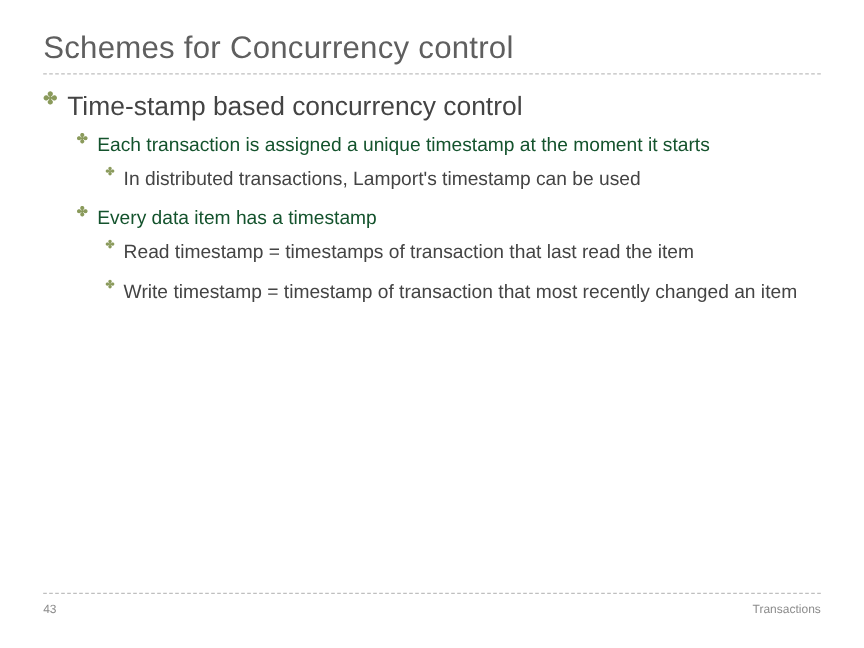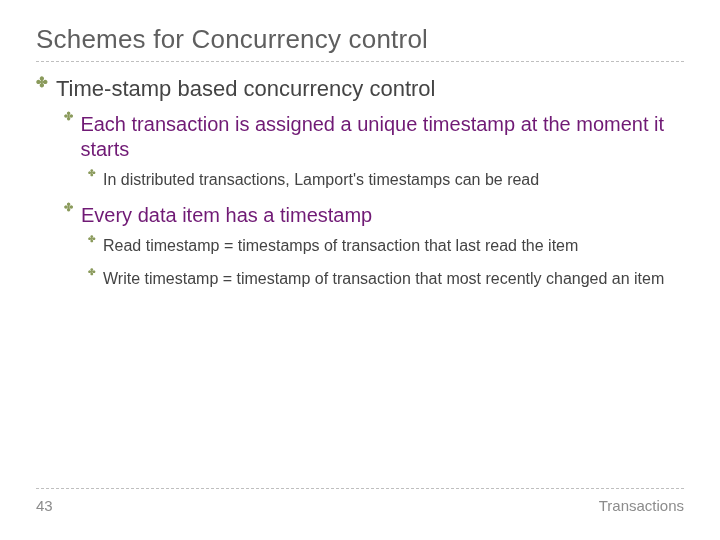--- a/index.html
+++ b/index.html
@@ -5,24 +5,24 @@
   html,body{margin:0;padding:0;width:720px;height:540px;background:#fff;font-family:Arial,Helvetica,sans-serif;color:#3f3f3f}
   .slide{box-sizing:border-box;width:720px;height:540px;padding:24px 36px 0 36px;position:relative}
   .title-wrap{border-bottom:1px dashed #bfbfbf;padding-bottom:6px;margin-bottom:14px}
   .title{font-size:26px;color:#5f5f5f;letter-spacing:0.2px}
   .b-icon{display:inline-block;width:14px;font-size:14px;color:#8a9a5b;font-weight:bold;line-height:1;position:relative;top:-1px}
   .b-icon.sm{font-size:11px;width:11px}
   .b-icon.xs{font-size:9px;width:9px}
   .lvl1{display:flex;gap:6px;margin:6px 0 10px 0}
   .lvl1 .txt{font-size:22px;color:#444}
   .lvl2{display:flex;gap:6px;margin:6px 0 8px 28px}
-  .lvl2 .txt{font-size:20px;color:#701a75;line-height:1.25}
+  .lvl2 .txt{font-size:16px;color:#14532d;line-height:1.25}
   .lvl3{display:flex;gap:6px;margin:4px 0 12px 52px}
   .lvl3 .txt{font-size:16px;color:#444;line-height:1.3}
-  .footer{position:absolute;left:36px;right:36px;bottom:26px;border-top:1px dashed #bfbfbf;padding-top:8px;display:flex;justify-content:space-between;font-size:15px;color:#8c8c8c}
+  .footer{position:absolute;left:36px;right:36px;bottom:26px;border-top:1px dashed #bfbfbf;padding-top:8px;display:flex;justify-content:space-between;font-size:10px;color:#8c8c8c}
   .footer .mid{position:absolute;left:0;right:0;text-align:right}
 </style>
 </head>
 <body>
 
 <div class="slide">
 
   <div class="title-wrap">
     <div class="title">Schemes for Concurrency control</div>
   </div>
@@ -32,21 +32,21 @@
     <span class="txt">Time-stamp based concurrency control</span>
   </div>
 
   <div class="lvl2">
     <span class="b-icon sm">✤</span>
     <span class="txt">Each transaction is assigned a unique timestamp at the moment it starts</span>
   </div>
 
   <div class="lvl3">
     <span class="b-icon xs">✤</span>
-    <span class="txt">In distributed transactions, Lamport's timestamps can be read</span>
+    <span class="txt">In distributed transactions, Lamport's timestamp can be used</span>
   </div>
 
   <div class="lvl2">
     <span class="b-icon sm">✤</span>
     <span class="txt">Every data item has a timestamp</span>
   </div>
 
   <div class="lvl3">
     <span class="b-icon xs">✤</span>
     <span class="txt">Read timestamp = timestamps of transaction that last read the item</span>

